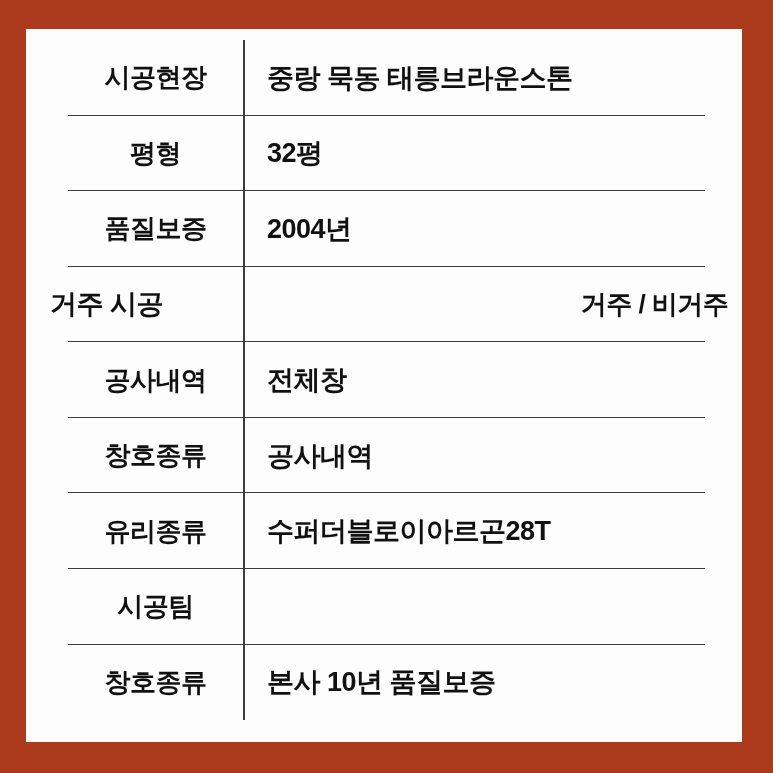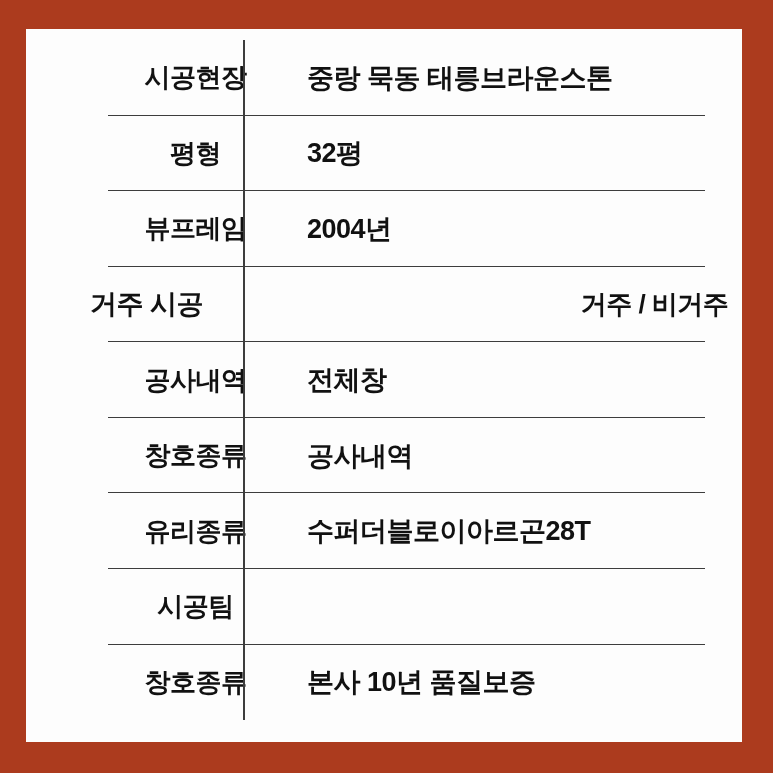--- a/index.html
+++ b/index.html
@@ -31,21 +31,20 @@
     left: 0; top: 11px;
     width: 716px; height: 680px;
     display: flex;
     flex-direction: column;
   }
   .row {
     position: relative;
     flex: 1 1 0;
     display: flex;
     align-items: center;
-    margin-left: 40px;
   }
   .row:not(:last-child)::after {
     content: "";
     position: absolute;
     left: 42px; right: 37px; bottom: 0;
     border-bottom: 1.5px solid var(--line-color);
   }
   .cell {
     color: var(--text-color);
     font-weight: 700;
@@ -83,21 +82,21 @@
         <div class="cell label">시공현장</div>
         <div class="cell value">중랑 묵동 태릉브라운스톤</div>
       </div>
 
       <div class="row">
         <div class="cell label">평형</div>
         <div class="cell value">32평</div>
       </div>
 
       <div class="row">
-        <div class="cell label">뷰프레임</div>
+        <div class="cell label">품질보증</div>
         <div class="cell value">2004년</div>
       </div>
 
       <div class="row">
         <div class="cell value">거주 시공</div>
         <div class="cell label">거주 / 비거주</div>
       </div>
 
       <div class="row">
         <div class="cell label">공사내역</div>

